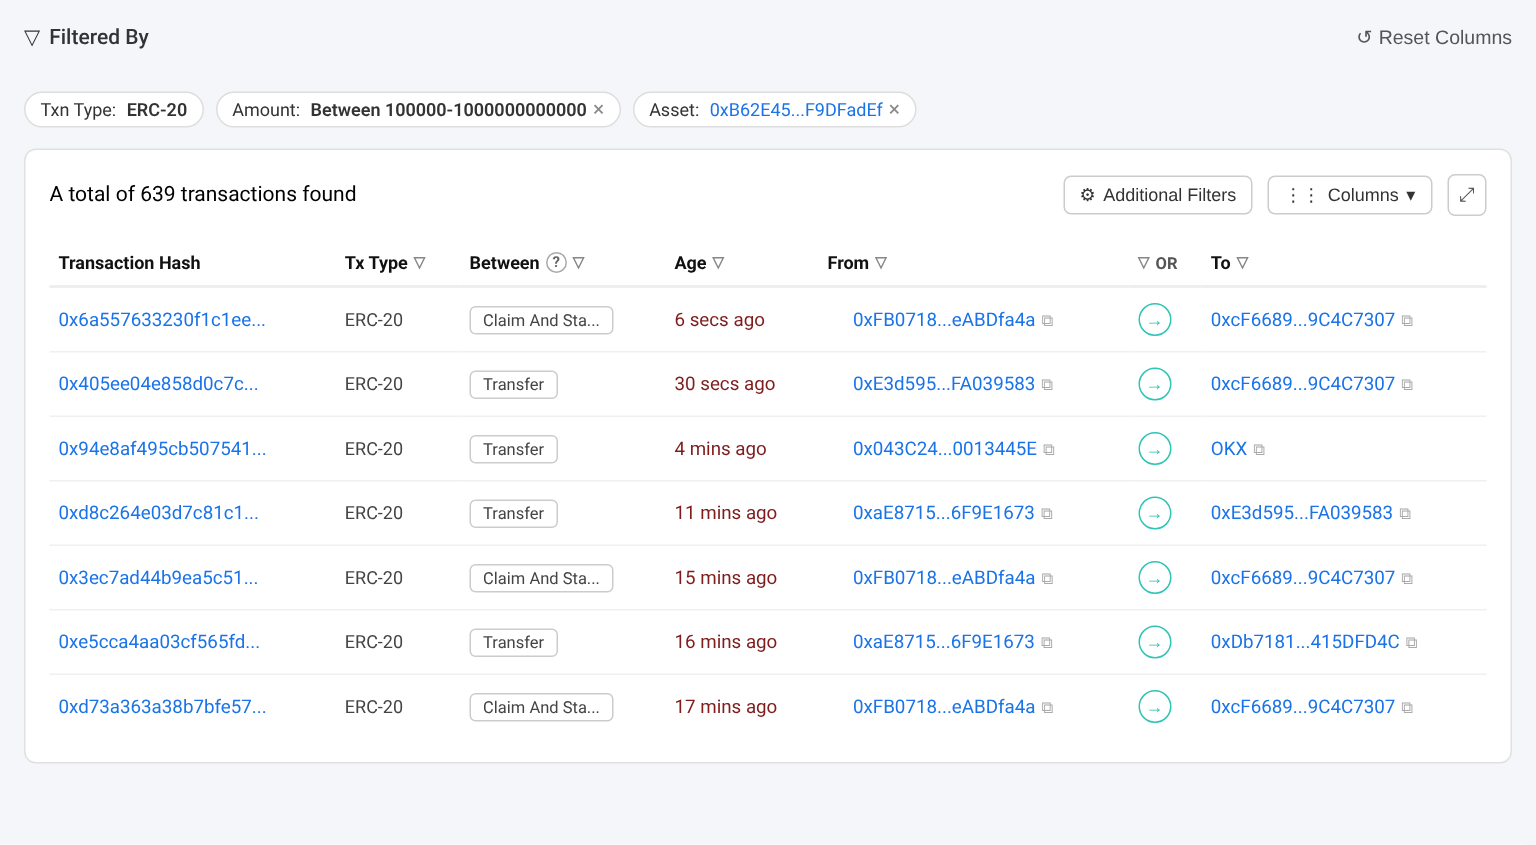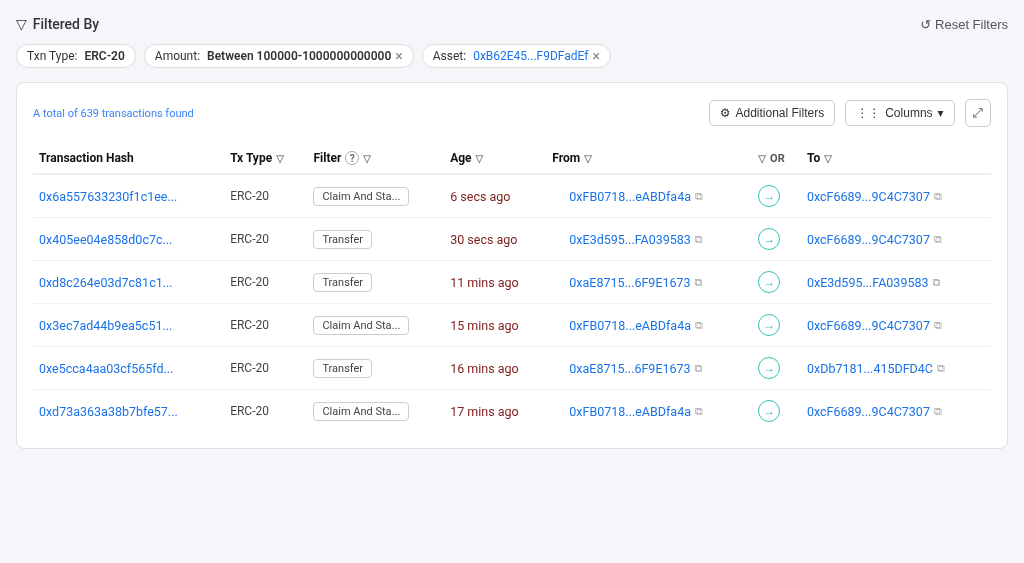--- a/index.html
+++ b/index.html
@@ -44,20 +44,21 @@
     .chip {
       display: flex;
       align-items: center;
       gap: 4px;
       padding: 4px 10px;
       border-radius: 16px;
       border: 1px solid #ddd;
       background: #fff;
       font-size: 12px;
       color: #333;
+      margin-top: 16px;
     }
     .chip .chip-close {
       cursor: pointer;
       color: #888;
       font-size: 14px;
       line-height: 1;
     }
     .chip .chip-value {
       font-weight: 600;
     }
@@ -70,22 +71,22 @@
       border-radius: 8px;
       padding: 16px;
     }
     .card-header {
       display: flex;
       align-items: center;
       justify-content: space-between;
       margin-bottom: 16px;
     }
     .card-header-left {
-      font-size: 11px;
-      color: #3b82f6;
+      font-size: 14px;
+      color: #000000;
     }
     .card-header-right {
       display: flex;
       align-items: center;
       gap: 10px;
     }
     .btn-filters {
       display: flex;
       align-items: center;
       gap: 5px;
@@ -236,21 +237,21 @@
 </head>
 <body>
 
 <div class="filter-bar">
   <div class="filter-title">
     <span>▽</span>
     <span>Filtered By</span>
   </div>
   <button class="reset-filter">
     <span>↺</span>
-    <span>Reset Filters</span>
+    <span>Reset Columns</span>
   </button>
 </div>
 
 <div class="filter-chips">
   <div class="chip">
     <span>Txn Type:&nbsp;</span>
     <span class="chip-value">ERC-20</span>
   </div>
   <div class="chip">
     <span>Amount:&nbsp;</span>
@@ -292,21 +293,21 @@
           </div>
         </th>
         <th>
           <div class="th-inner">
             <span>Tx Type</span>
             <span class="sort-icon">▽</span>
           </div>
         </th>
         <th>
           <div class="th-inner">
-            <span>Filter</span>
+            <span>Between</span>
             <span class="question-icon">?</span>
             <span class="sort-icon">▽</span>
           </div>
         </th>
         <th>
           <div class="th-inner">
             <span>Age</span>
             <span class="sort-icon">▽</span>
           </div>
         </th>
@@ -363,20 +364,39 @@
           </td>
           <td><span class="arrow-btn">→</span></td>
           <td>
             <div style="display: flex; align-items: center; gap: 4px;">
               <a href="#" class="to-link">0xcF6689...9C4C7307</a>
               <span class="copy-icon">⧉</span>
             </div>
           </td>
         </tr>
         <tr>
+          <td><a class="tx-hash-link" href="#">0x94e8af495cb507541...</a></td>
+          <td class="tx-type">ERC-20</td>
+          <td><span class="method-badge">Transfer</span></td>
+          <td class="age-text">4 mins ago</td>
+          <td>
+            <div style="display: flex; align-items: center; gap: 4px;">
+              <a class="from-link" href="#">0x043C24...0013445E</a>
+              <span class="copy-icon">⧉</span>
+            </div>
+          </td>
+          <td><span class="arrow-btn">→</span></td>
+          <td>
+            <div style="display: flex; align-items: center; gap: 4px;">
+              <a href="#" style="color: rgb(26, 115, 232); text-decoration: none;">OKX</a>
+              <span class="copy-icon">⧉</span>
+            </div>
+          </td>
+        </tr>
+        <tr>
           <td><a class="tx-hash-link" href="#">0xd8c264e03d7c81c1...</a></td>
           <td class="tx-type">ERC-20</td>
           <td><span class="method-badge">Transfer</span></td>
           <td class="age-text">11 mins ago</td>
           <td>
             <div style="display: flex; align-items: center; gap: 4px;">
               <a class="from-link" href="#">0xaE8715...6F9E1673</a>
               <span class="copy-icon">⧉</span>
             </div>
           </td>

